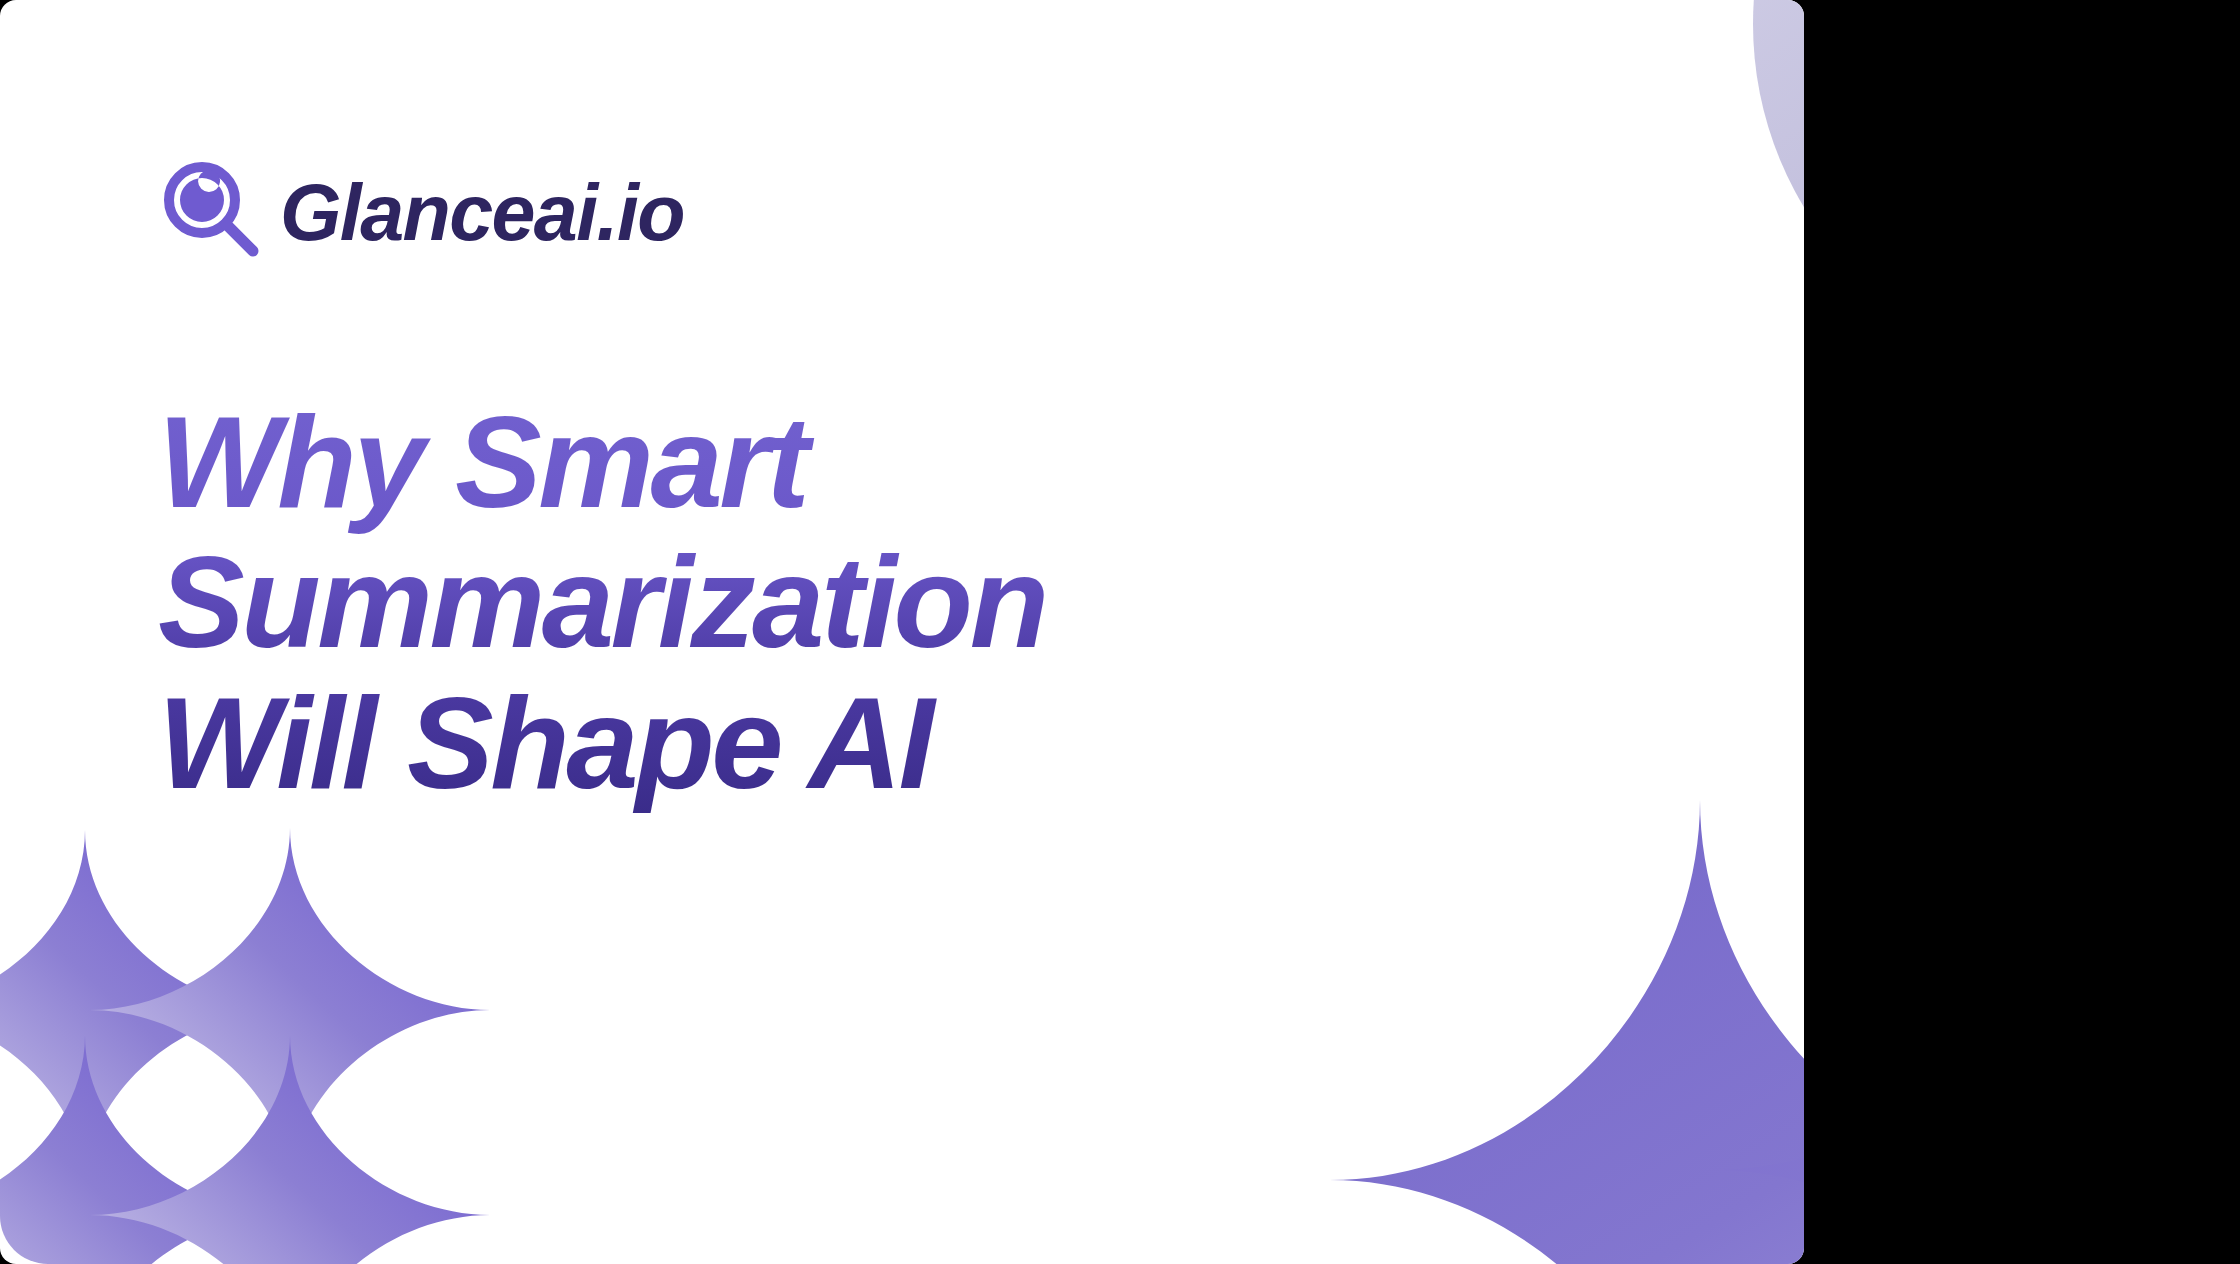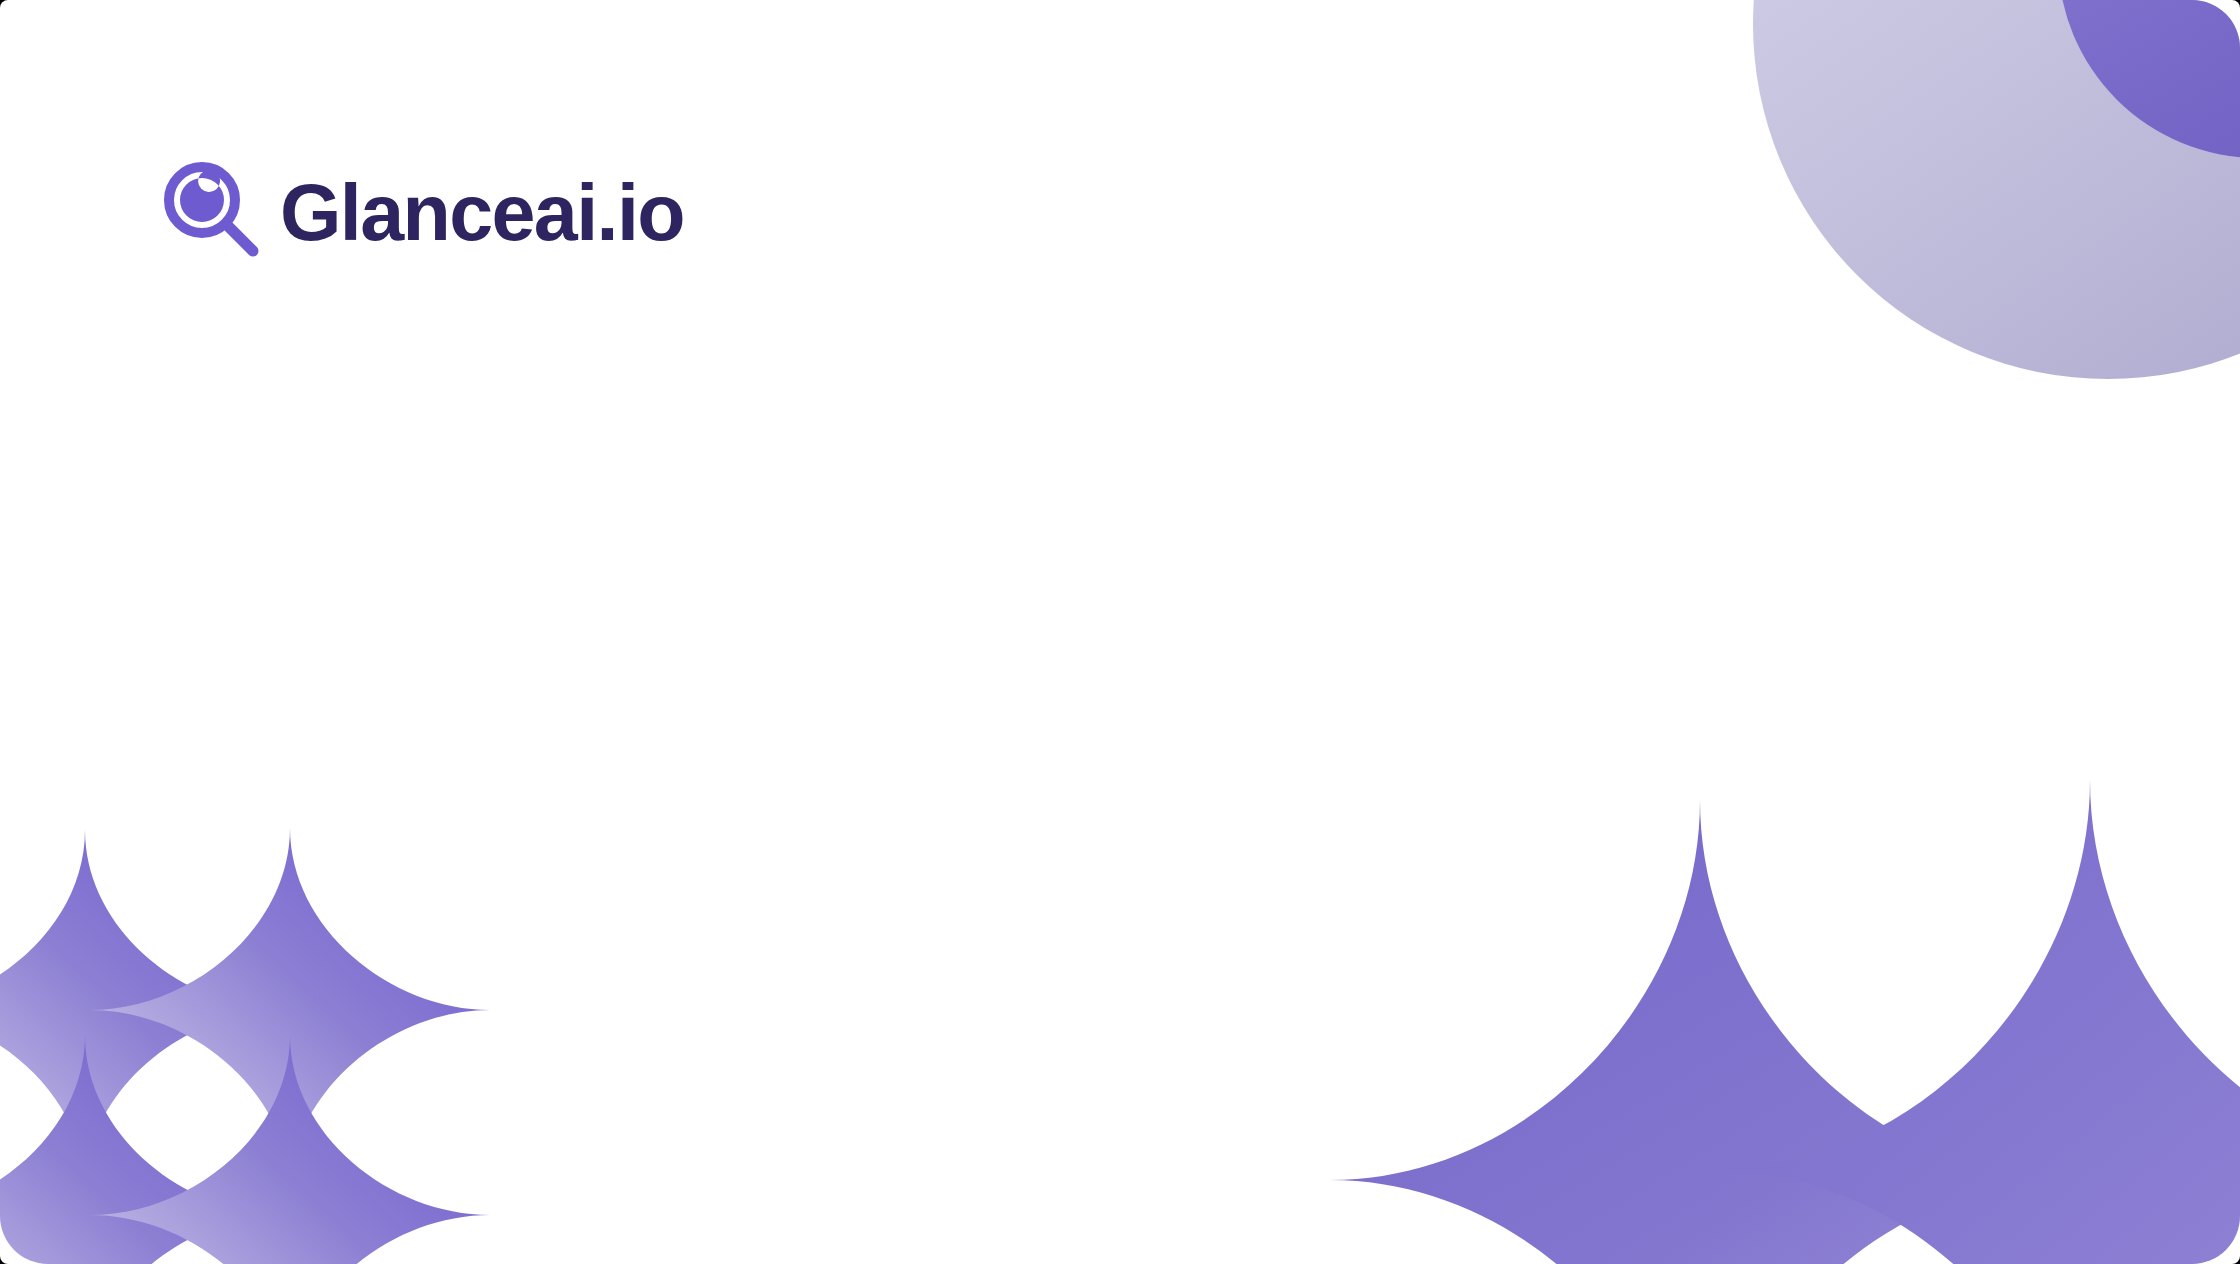--- a/index.html
+++ b/index.html
@@ -8,26 +8,27 @@
     padding: 0;
     background: #000000;
     width: 2240px;
     height: 1264px;
     overflow: hidden;
     font-family: "Liberation Sans", sans-serif;
   }
 
   #card {
     position: relative;
-    width: 2240px;
+    width: 1804px;
     height: 1264px;
     background: #ffffff;
-    border-radius: 8px;
+    border-radius: 16px;
     overflow: hidden;
     box-sizing: border-box;
+    font-style: italic;
   }
 
   
   .decor-layer {
     position: absolute;
     inset: 0;
     pointer-events: none;
     overflow: hidden;
   }
 
@@ -172,15 +173,19 @@
         <circle cx="44" cy="42" r="33" fill="none" stroke="#6f5bd0" stroke-width="10"></circle>
 
         <line x1="68" y1="66" x2="95" y2="93" stroke="#6f5bd0" stroke-width="11" stroke-linecap="round"></line>
 
         <path d="M44 20 A22 22 0 1 0 44 64 A22 22 0 1 0 44 20 Z
                  M62 24 A11 11 0 1 1 50 12 A11 11 0 0 1 62 24 Z" fill="#6f5bd0" fill-rule="evenodd"></path>
       </svg>
       <span class="brand-name">Glanceai.io</span>
     </div>
 
+    <h1 class="headline">
+      <span class="headline-line">Why Smart Summarization</span>
+      <span class="headline-line">Will Shape AI</span>
+    </h1>
 
   </div>
 </div>
 
 </body></html>

